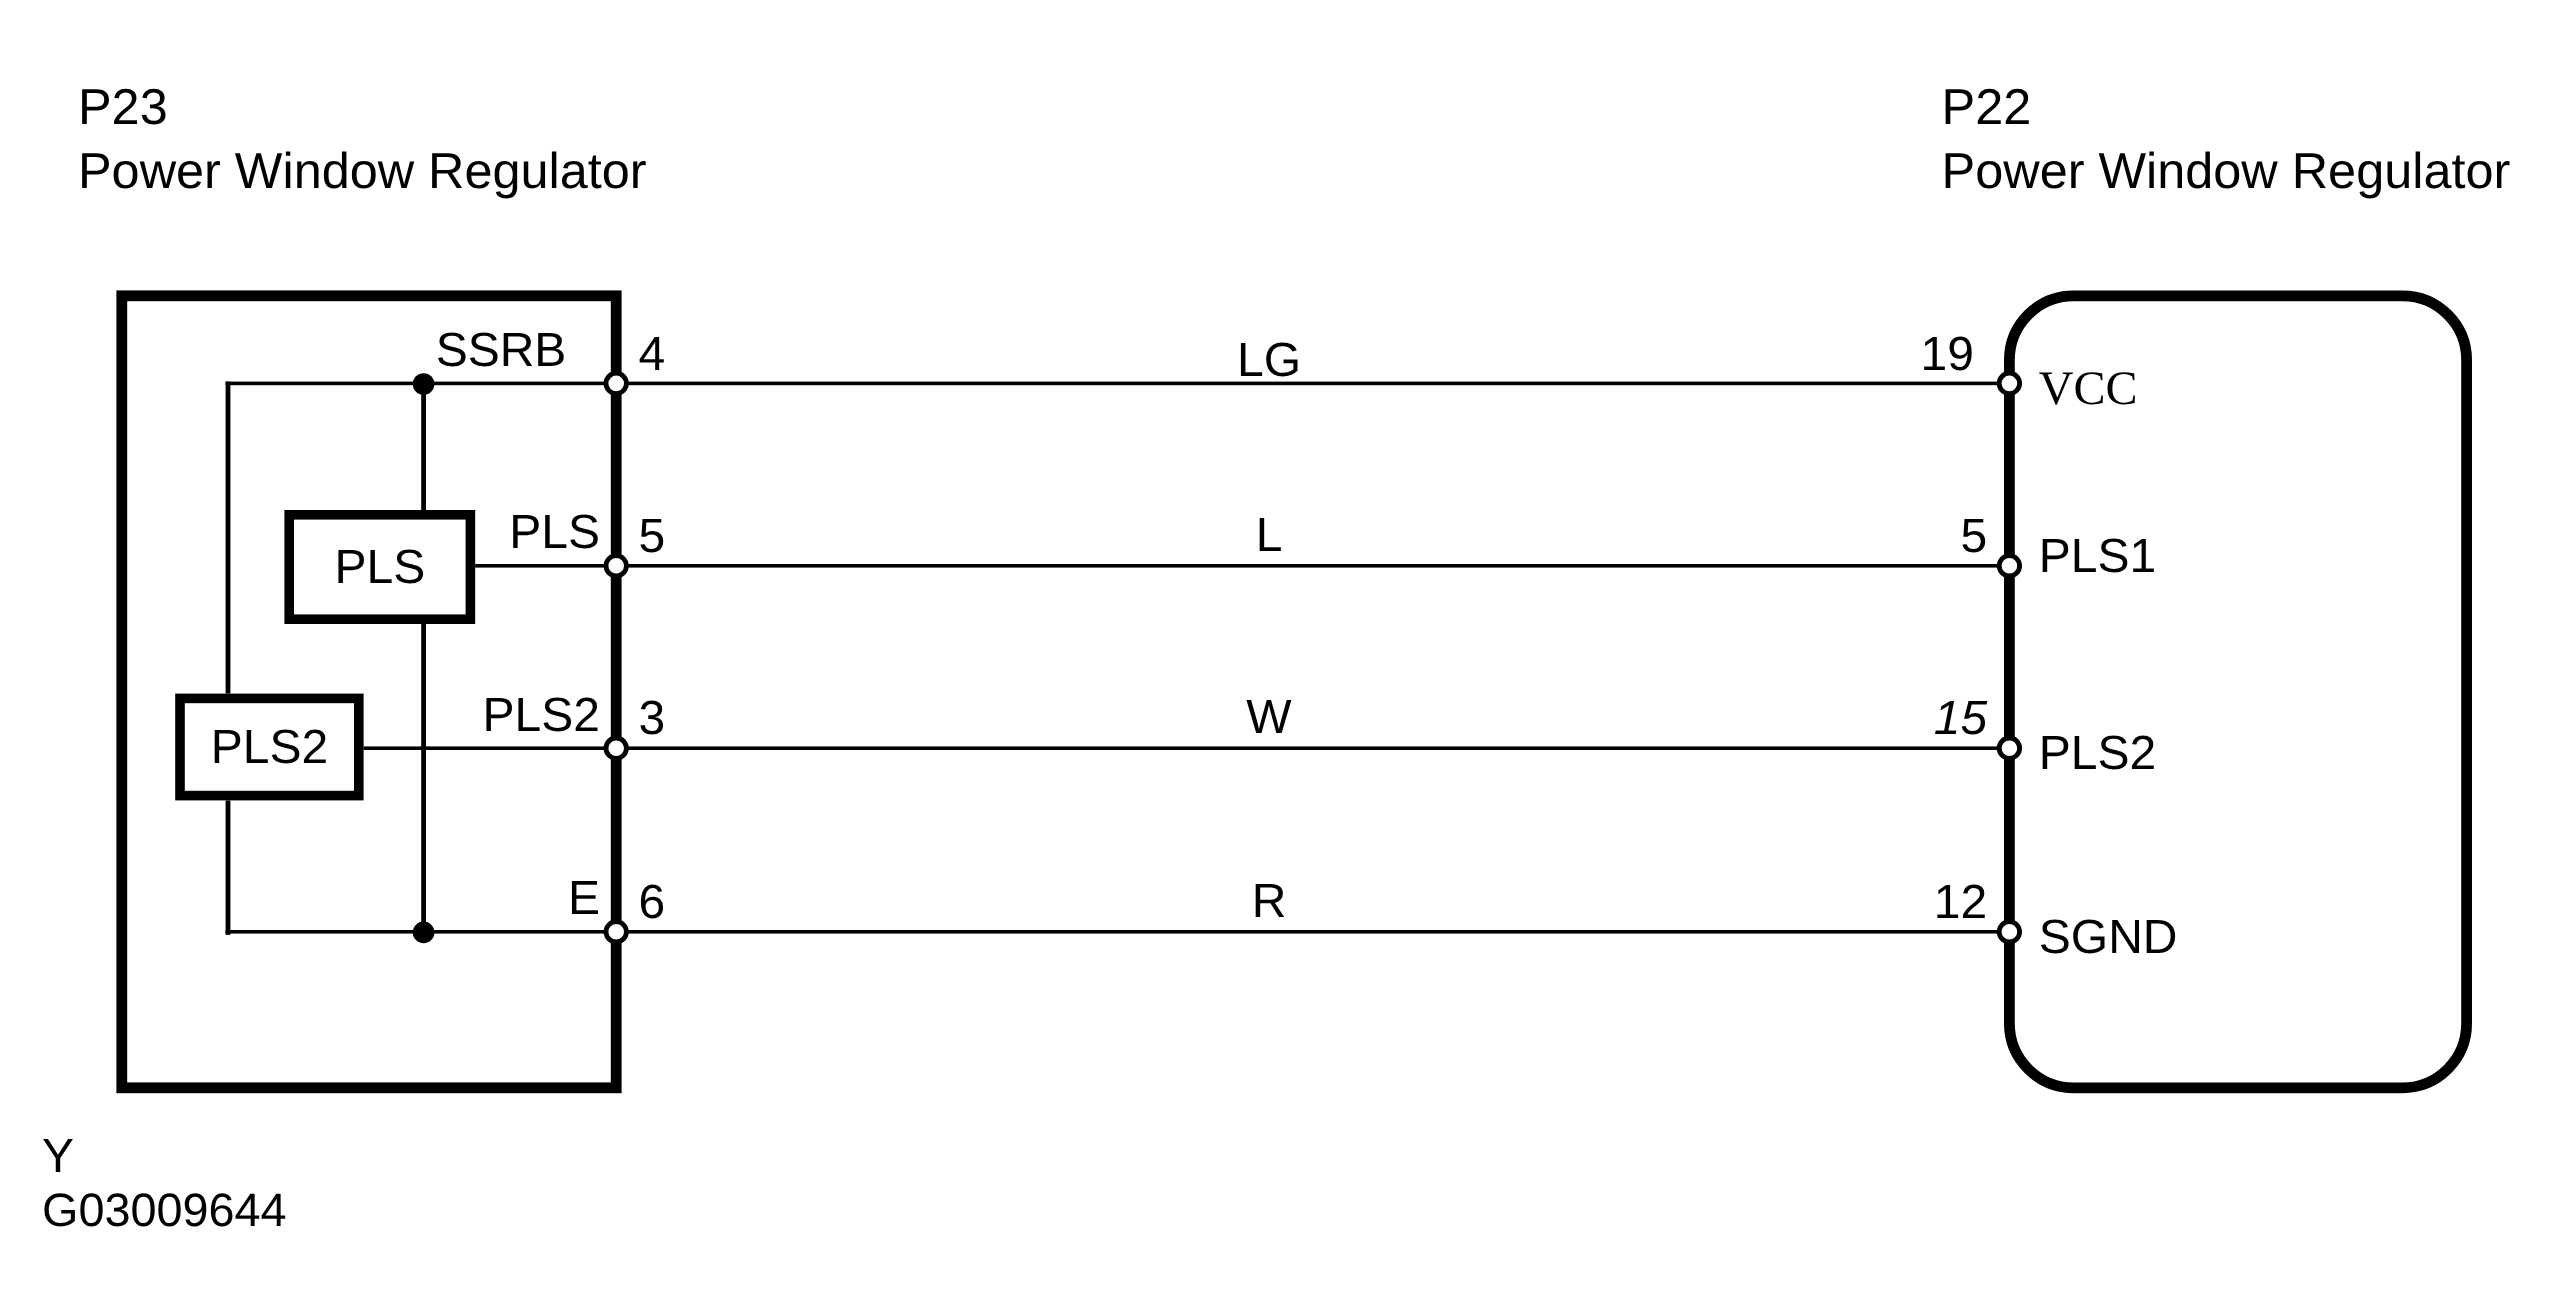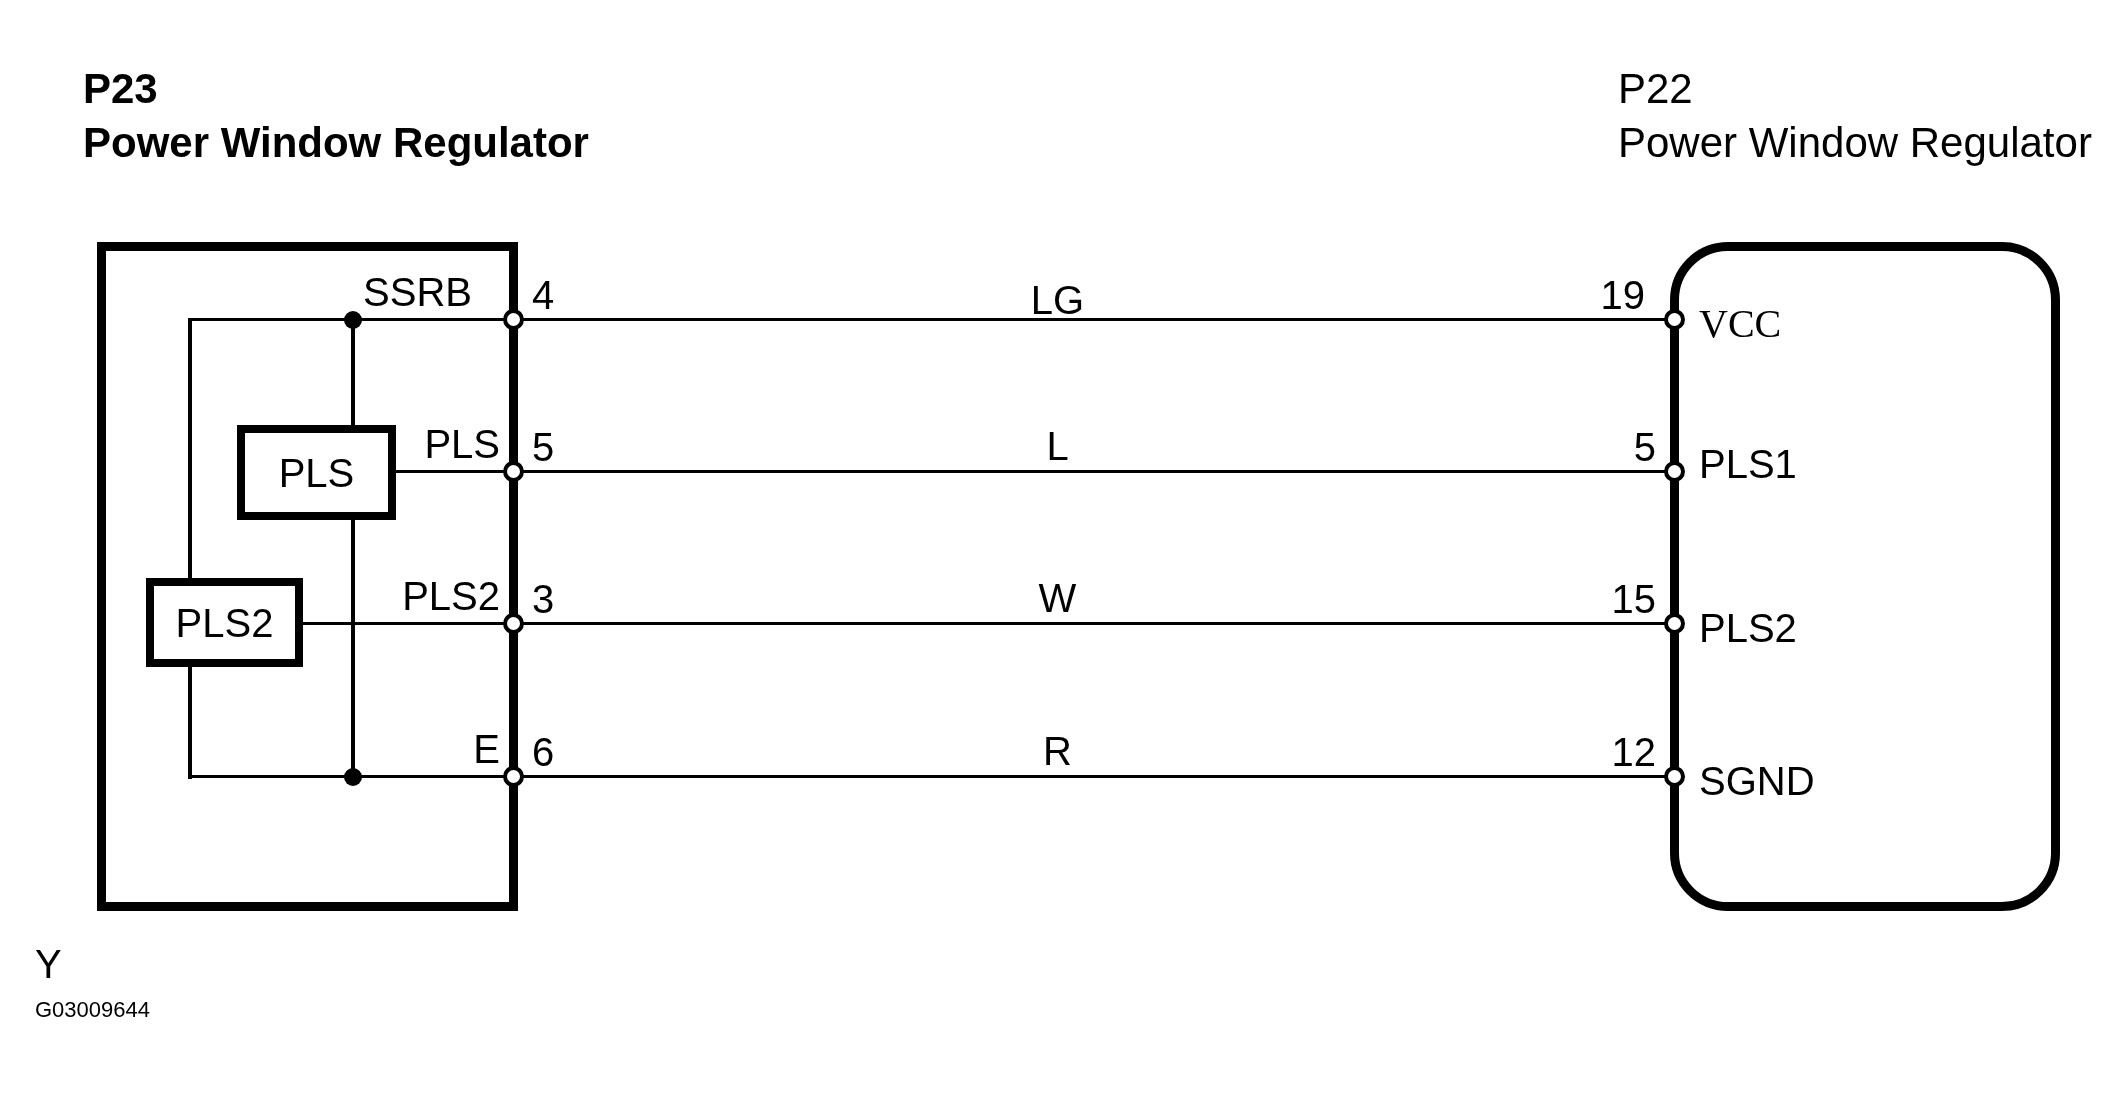--- a/index.html
+++ b/index.html
@@ -18,28 +18,28 @@
   .comp{
     position:absolute;border:8px solid #000;box-sizing:border-box;background:#fff;z-index:2;
     display:flex;align-items:center;justify-content:center;
     font-size:40px;line-height:40px;
   }
   .dot{position:absolute;width:18px;height:18px;border-radius:50%;background:#000;z-index:4;}
   .pin{position:absolute;width:13px;height:13px;border:4px solid #000;border-radius:50%;background:#fff;z-index:4;}
   .lbl{position:absolute;font-size:40px;line-height:40px;white-space:nowrap;z-index:5;}
   .lbl-c{width:115px;text-align:center;}
   .foot-y{position:absolute;font-size:40px;line-height:40px;z-index:5;}
-  .foot-g{position:absolute;font-size:22px;line-height:29px;z-index:5;}
+  .foot-g{position:absolute;font-size:39px;line-height:29px;z-index:5;}
 </style>
 </head>
 <body>
 
 <div id="stage">
 
-  <div class="hdr" style="left:83px;top:62px;font-weight:bold;">
+  <div class="hdr" style="left:65px;top:62px;">
     <div>P23</div>
     <div>Power Window Regulator</div>
   </div>
 
   <div class="hdr" style="left:1618px;top:62px;">
     <div>P22</div>
     <div>Power Window Regulator</div>
   </div>
 
   <div class="hwire" style="left:188px;top:318px;width:1487px;"></div>
@@ -83,21 +83,21 @@
   <div class="lbl" style="left:532px;top:579px;">3</div>
   <div class="lbl" style="left:532px;top:732px;">6</div>
 
   <div class="lbl lbl-c" style="left:1000px;top:280px;">LG</div>
   <div class="lbl lbl-c" style="left:1000px;top:426px;">L</div>
   <div class="lbl lbl-c" style="left:1000px;top:578px;">W</div>
   <div class="lbl lbl-c" style="left:1000px;top:731px;">R</div>
 
   <div class="lbl" style="right:479px;top:275px;">19</div>
   <div class="lbl" style="right:468px;top:427px;">5</div>
-  <div class="lbl" style="right:468px;top:579px;">15</div>
+  <div class="lbl" style="right:468px;top:579px;font-style:italic;">15</div>
   <div class="lbl" style="right:468px;top:732px;">12</div>
 
   <div class="lbl" style="left:1699px;top:304px;font-family:Liberation Serif, serif;">VCC</div>
   <div class="lbl" style="left:1699px;top:444px;">PLS1</div>
   <div class="lbl" style="left:1699px;top:608px;">PLS2</div>
   <div class="lbl" style="left:1699px;top:761px;">SGND</div>
 
   <div class="foot-y" style="left:35px;top:944px;">Y</div>
   <div class="foot-g" style="left:35px;top:995px;">G03009644</div>
 

